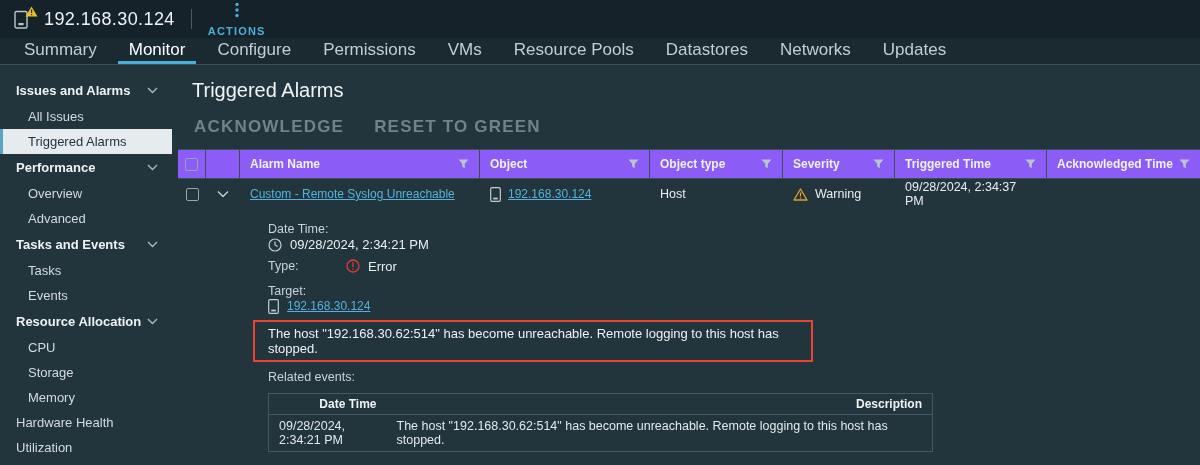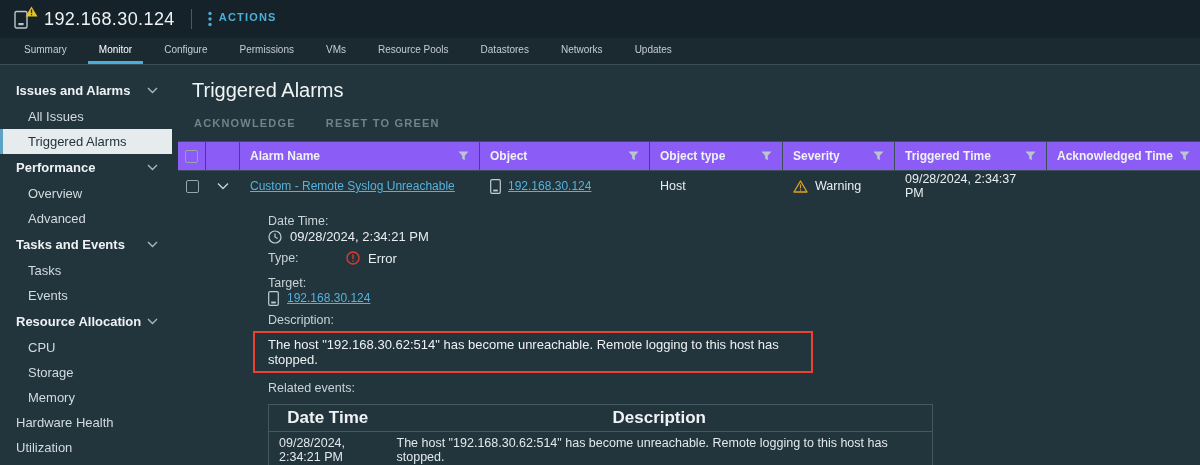--- a/index.html
+++ b/index.html
@@ -14,33 +14,33 @@
     height: 38px; background: #16222a;
     display: flex; align-items: center; padding-left: 14px;
   }
   .host-icon-wrap { position: relative; width: 20px; height: 22px; }
   .host-title {
     font-size: 18px; font-weight: 400; color: #eef2f4;
     margin-left: 10px; letter-spacing: .4px;
   }
   .v-divider { width: 1px; height: 20px; background: #4a5a62; margin: 0 16px; }
   .actions-btn {
-    display: flex; align-items: flex-start; gap: 7px;
+    display: flex; align-items: center; gap: 7px;
     background: none; border: none; cursor: pointer;
-    color: #49afd9; font-family: inherit;
+    color: #49afd9; font-family: inherit; flex-direction: column;
   }
   .actions-label { font-size: 11px; font-weight: 700; letter-spacing: 1.2px; color: #49afd9; }
   
   .tabbar {
     height: 27px; background: #1b2931; display: flex; align-items: stretch;
     padding-left: 8px; border-bottom: 1px solid #3c4f57;
   }
   .tab {
     display: flex; align-items: center; padding: 0 11px; margin: 0 5px;
-    font-size: 10px; color: #c3ced3; background: none; border: none;
+    font-size: 17px; color: #c3ced3; background: none; border: none;
     border-bottom: 3px solid transparent; cursor: pointer; font-family: inherit;
   }
   .tab.active { color: #ffffff; font-weight: 500; border-bottom-color: #49afd9; }
   
   .layout { display: flex; height: 400px; }
   .sidebar { width: 172px; flex: none; padding-top: 12px; font-size: 13px; }
   .side-group {
     display: flex; align-items: center; justify-content: space-between;
     padding: 6px 14px 6px 16px; color: #eef2f4; font-weight: 700; cursor: pointer; text-align: center;
   }
@@ -50,21 +50,21 @@
     background: #e6ebee; color: #22343c;
     border-left: 3px solid #5ba4c5; padding-left: 25px;
   }
   .chev { color: #a9b8c0; display: inline-flex; }
   
   .main { flex: 1; min-width: 0; }
   .page-title { font-size: 20px; font-weight: 300; color: #f1f4f5; margin: 14px 0 0 20px; }
   .toolbar { margin: 15px 0 0 22px; display: flex; gap: 30px; }
   .toolbar button {
     background: none; border: none; font-family: inherit;
-    font-size: 11px; font-weight: 700; letter-spacing: 1.2px; color: #72828c;
+    font-size: 17px; font-weight: 700; letter-spacing: 1.2px; color: #72828c;
   }
   
   .grid { margin: 12px 0 0 6px; }
   .grid-header {
     display: flex; height: 30px; background: #8b5cf6;
     border-top: 1px solid #3c4f57; border-bottom: 1px solid #3c4f57;
     font-size: 12px; font-weight: 700; color: #eef2f4;
   }
   .gh-cell {
     display: flex; align-items: center; justify-content: space-between;
@@ -92,21 +92,21 @@
   .d-label { width: 66px; flex: none; color: #c9d4d9; line-height: 1.3; }
   .d-value { display: flex; align-items: center; gap: 8px; color: #e9eef1; font-size: 13px; } .mb8 { margin-bottom: 8px; gap: 12px; }
   .mb6 { margin-bottom: 6px; flex-direction: column; }  .mb3 { margin-bottom: 3px; }
   .desc-box {
     border: 2px solid #ee4231; width: fit-content; max-width: 560px;
     margin-left: -15px; padding: 4px 13px; font-size: 13px; color: #edf1f3;
     margin-bottom: 7px;
   }
   .rel-table { border: 1px solid #45585f; width: 665px; border-collapse: collapse; margin-top: 2px; }
   .rel-table th {
-    text-align: center; font-size: 17px; font-weight: 700; color: #eef2f4;
+    text-align: right; font-size: 12px; font-weight: 700; color: #eef2f4;
     border-bottom: 1px solid #45585f; padding: 3px 10px; height: 19px;
   }
   .rel-table td { font-size: 12.5px; color: #e2e9ec; padding: 4px 10px; height: 22px; }
   .bottom-divider { border-top: 1px solid #4f626a; margin: 16px 0 0 3px; }
   .icon { display: inline-flex; flex: none; }
 </style>
 </head>
 <body>
 
 <div class="topbar">
@@ -330,23 +330,20 @@
           <span class="d-value">
             <span class="icon">
                 <svg width="11" height="15" viewBox="0 0 11 15">
                   <rect x="0.7" y="0.7" width="9.6" height="13.6" rx="1.3" fill="none" stroke="#c3ced3" stroke-width="1.2"></rect>
                   <rect x="3.2" y="10.6" width="4.6" height="1.8" fill="#c3ced3"></rect>
                 </svg>
               </span>
             <a class="lnk">192.168.30.124</a>
           </span>
         </div>
-        <div class="d-row mb3">
-          <span class="d-label" style="width:auto">Description:</span>
-        </div>
         <div class="desc-box">The host "192.168.30.62:514" has become unreachable. Remote logging to this host has stopped.</div>
         <div class="d-row mb8">
           <span class="d-label" style="width:auto">Related events:</span>
         </div>
 
         <table class="rel-table">
           <thead>
             <tr>
               <th style="width:118px">Date Time</th>
               <th>Description</th>

